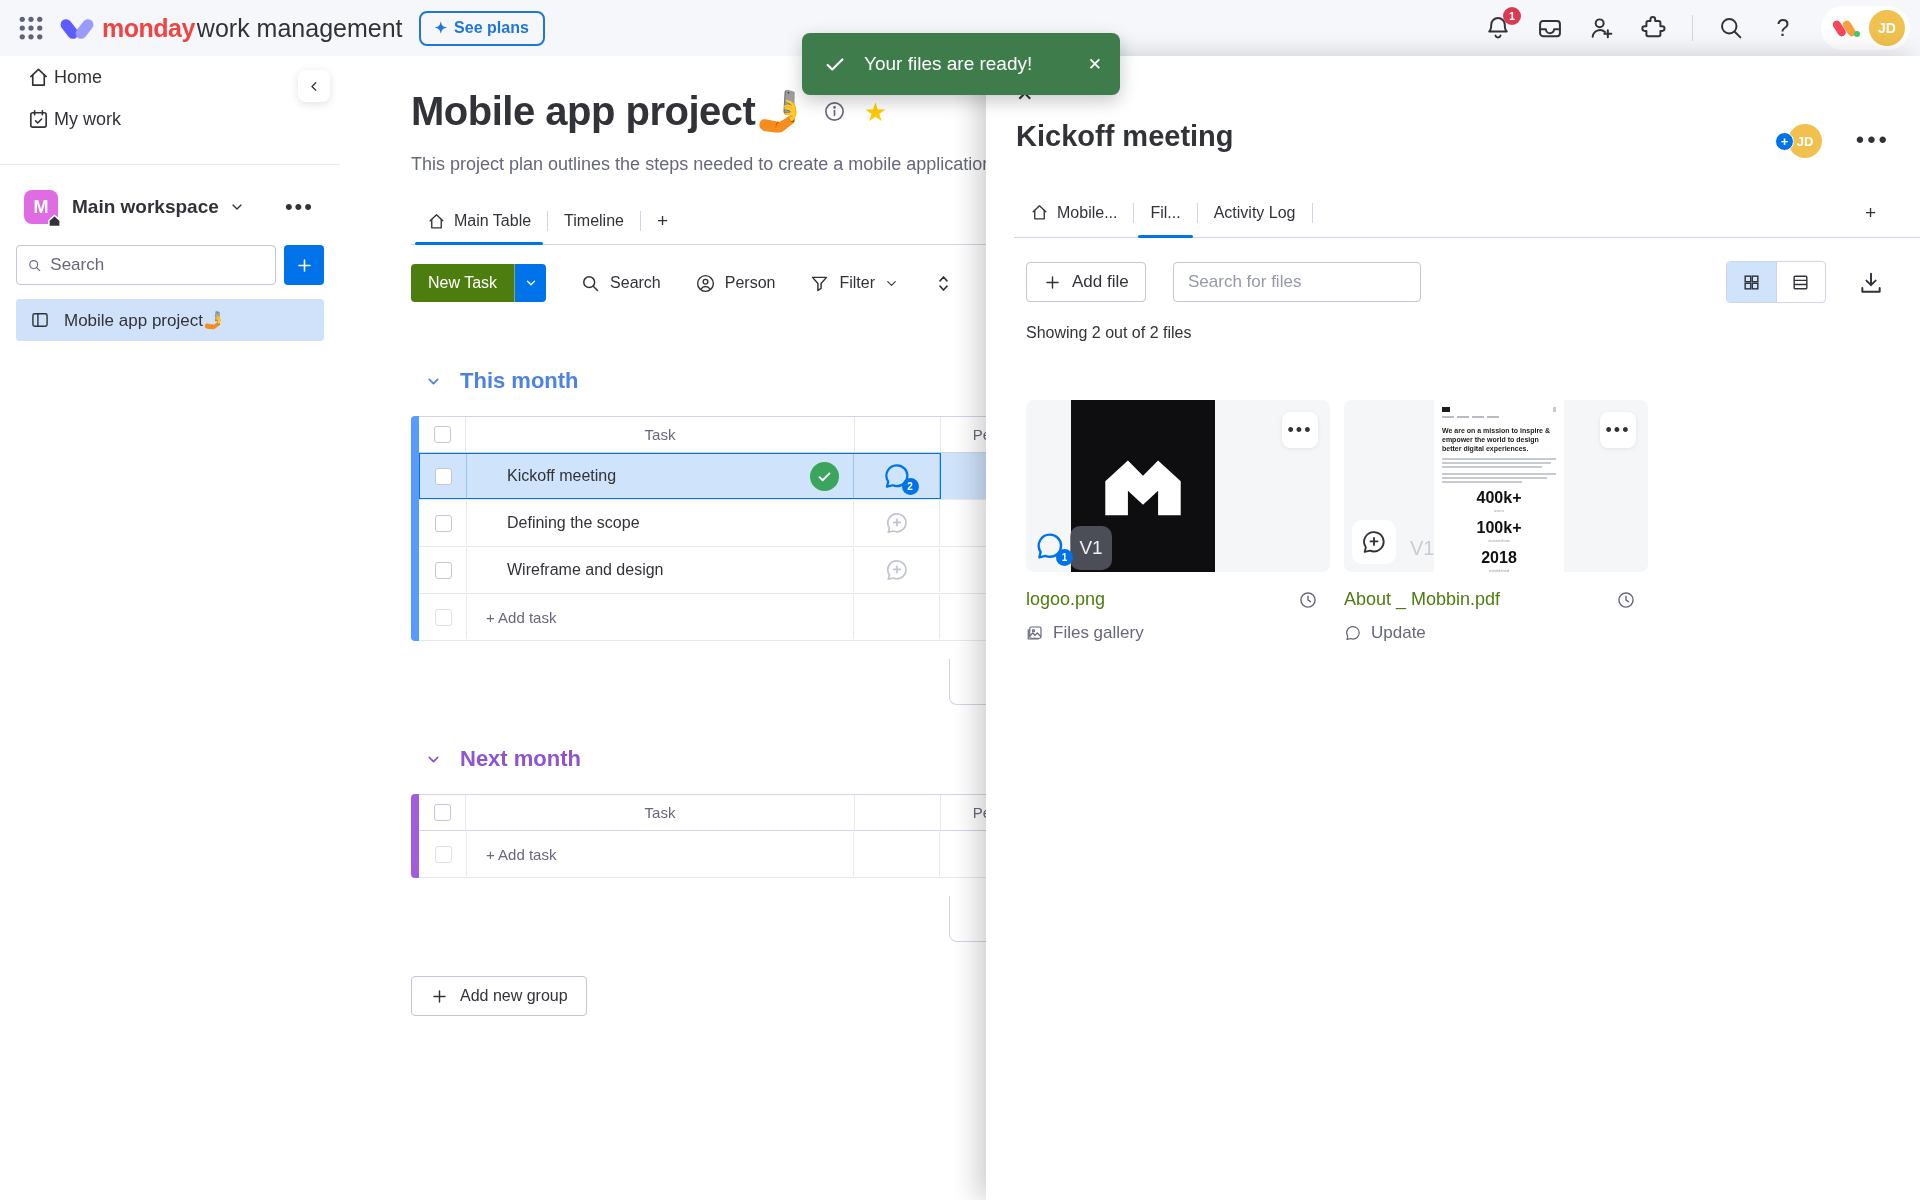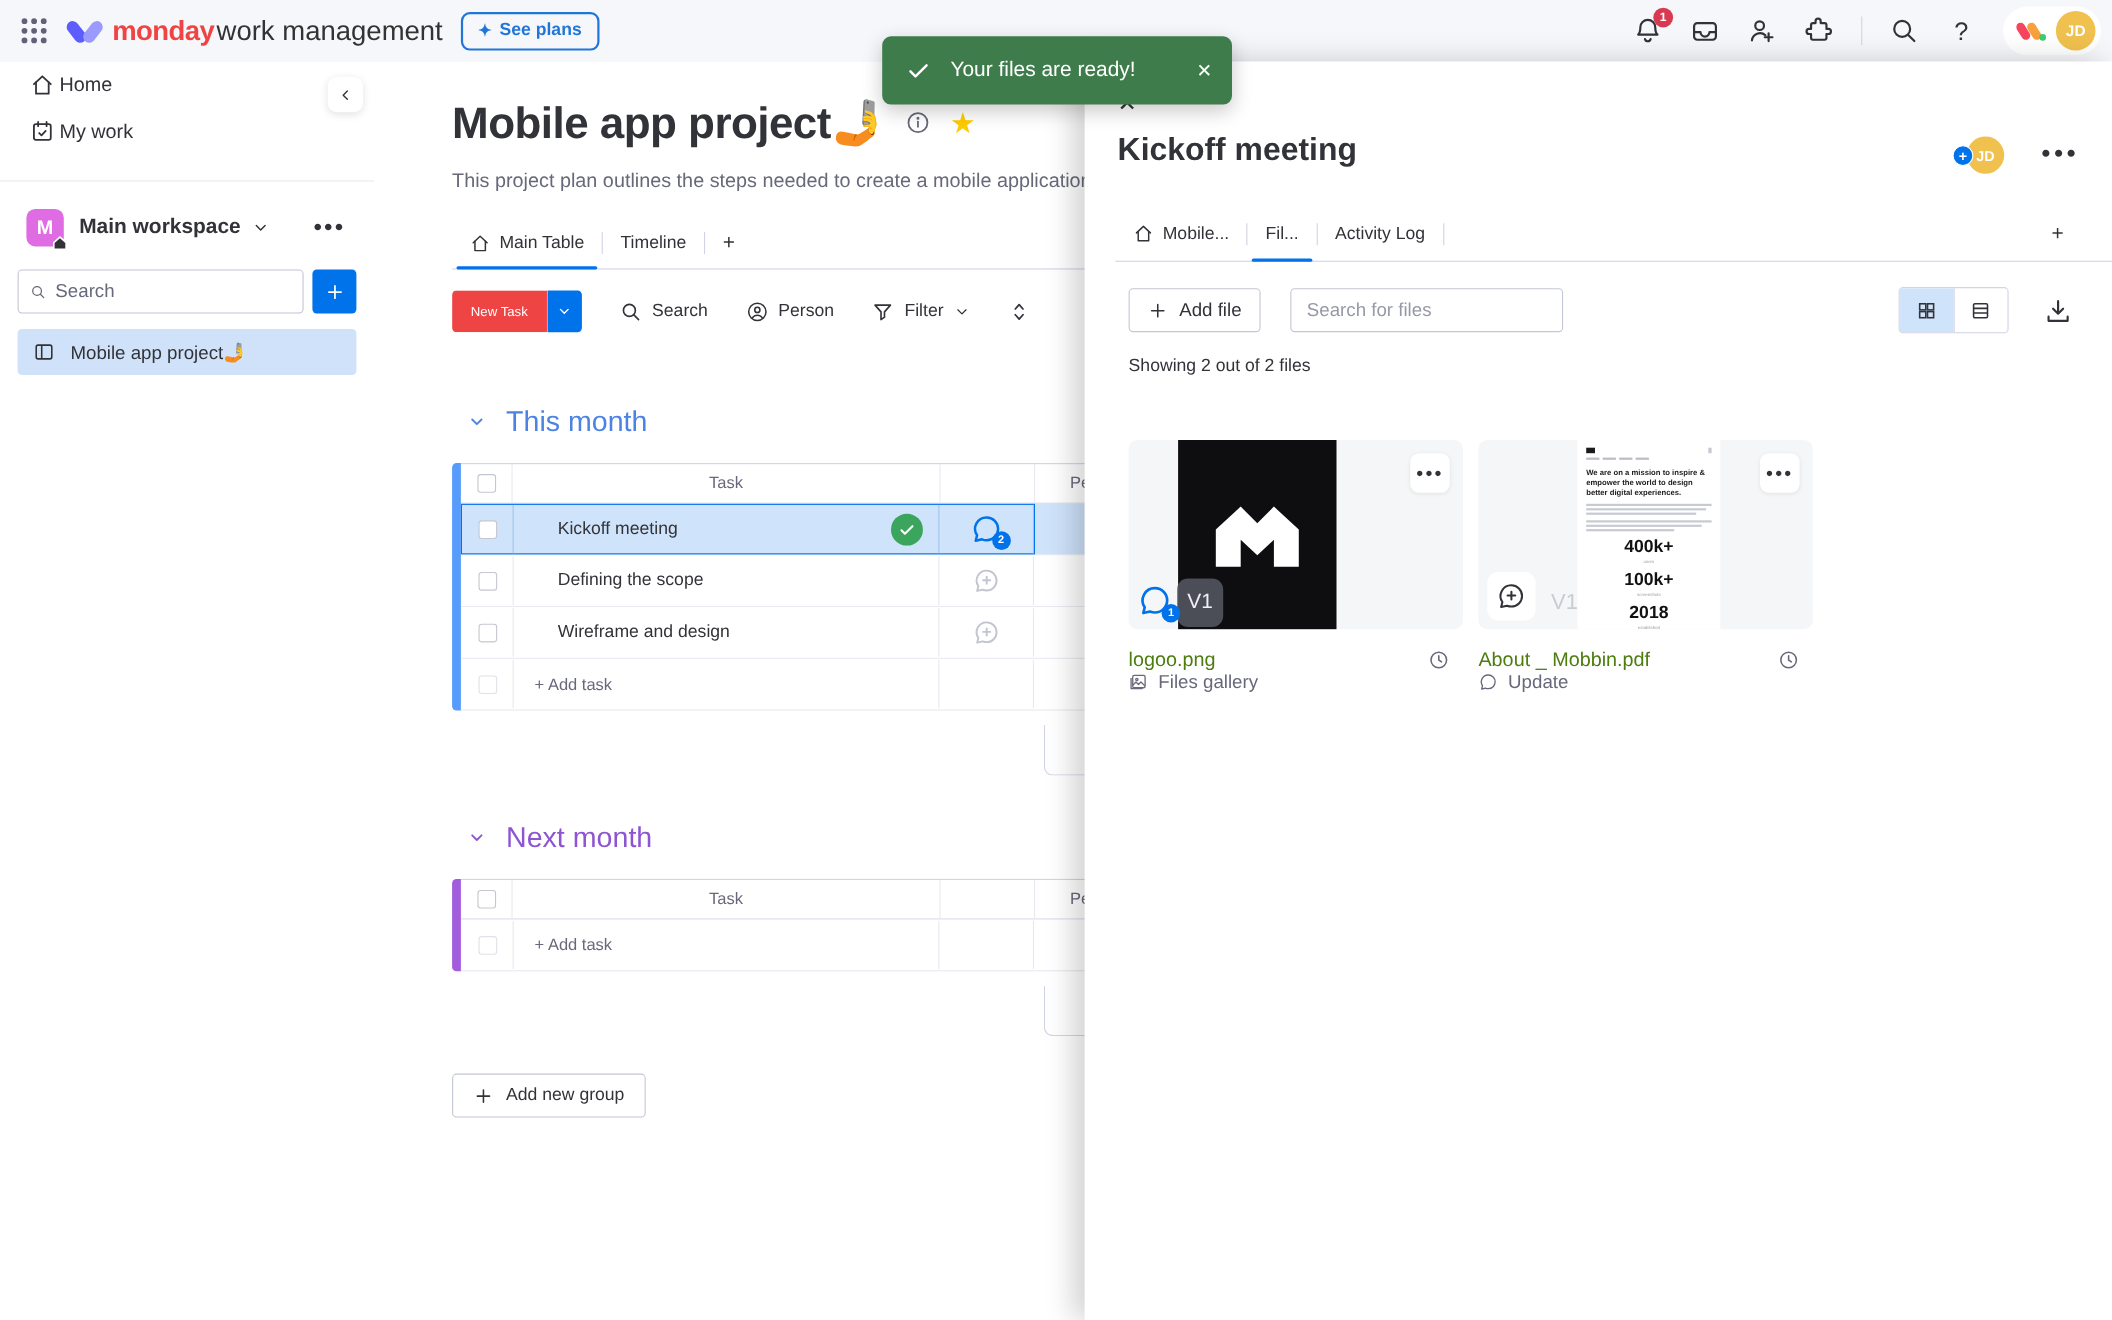--- a/index.html
+++ b/index.html
@@ -57,30 +57,30 @@
   .star-icon { font-size:26px; color:#ffcb00; cursor:pointer; line-height:1; }
   .subtitle { position:absolute; top:98px; left:71px; font-size:18px; color:#676879; white-space:nowrap; }
   .tabs { position:absolute; top:142px; left:71px; right:0; height:47px; border-bottom:1px solid #d0d4e4; display:flex; align-items:center; }
   .tab { display:flex; align-items:center; gap:8px; font-size:16px; color:#323338; padding:0 16px; height:100%; position:relative; cursor:pointer; }
   .tab.active::after { content:""; position:absolute; left:4px; right:4px; bottom:-1px; height:3px; background:#0073ea; border-radius:2px; }
   .tab svg { width:19px; height:19px; }
   .tab-divider { width:1px; height:20px; background:#d0d4e4; }
   .tab-plus { padding:0 16px; font-size:19px; color:#323338; cursor:pointer; }
   .toolbar { position:absolute; top:208px; left:71px; display:flex; align-items:center; gap:34px; height:38px; }
   .new-task { display:flex; height:38px; cursor:pointer; }
-  .new-task-main { background:#ef4444; color:#fff; font-size:12px; display:flex; align-items:center; padding:0 17px; border-radius:4px 0 0 4px; border-right:1px solid rgba(255,255,255,.35); }
+  .new-task-main { background:#4d7c0f; color:#fff; font-size:16px; display:flex; align-items:center; padding:0 17px; border-radius:4px 0 0 4px; border-right:1px solid rgba(255,255,255,.35); }
   .new-task-arrow { background:#0073ea; color:#fff; width:31px; display:flex; align-items:center; justify-content:center; border-radius:0 4px 4px 0; }
   .new-task-arrow svg { width:14px; height:14px; }
   .tool-btn { display:flex; align-items:center; gap:9px; font-size:16px; color:#323338; cursor:pointer; }
   .tool-btn svg { width:21px; height:21px; }
 
   .group { position:absolute; left:71px; }
   .group-title-row { display:flex; align-items:center; gap:18px; padding-left:14px; cursor:pointer; }
   .group-chevron { width:17px; height:17px; }
-  .group-title { font-size:26px; font-weight:400; }
+  .group-title { font-size:22px; font-weight:700; }
   .g-blue .group-title, .g-blue .group-chevron { color:#4c83e3; }
   .g-purple .group-title, .g-purple .group-chevron { color:#8e54d1; }
 
   .tbl { position:relative; margin-top:22px; width:642px; }
   .tbl-bar { position:absolute; left:0; top:0; bottom:0; width:8px; border-radius:4px 0 0 4px; }
   .g-blue .tbl-bar { background:#579bfc; }
   .g-purple .tbl-bar { background:#a25ddc; }
   .tbl-head { margin-left:8px; height:37px; display:flex; background:#fff; border-top:1px solid #d0d4e4; border-bottom:1px solid #d0d4e4; }
   .hcell { border-right:1px solid #e6e9ef; display:flex; align-items:center; justify-content:center; font-size:15px; color:#676879; }
   .hc-check { width:47px; }
@@ -154,21 +154,21 @@
   .pdf-navlines i { display:block; width:12px; height:2px; background:#b9bcc4; }
   .pdf-heading { margin-top:8px; font-size:7px; line-height:9px; font-weight:700; color:#1b1b1b; }
   .pdf-par { margin-top:5px; }
   .pdf-par i { display:block; height:2px; background:#c7cad1; margin-bottom:2px; }
   .pdf-stat { text-align:center; }
   .pdf-stat .v { font-size:16px; font-weight:700; color:#111; margin-top:6px; }
   .pdf-stat .l { font-size:4px; color:#9a9da6; margin-top:1px; }
   .file-name-row { display:flex; align-items:center; margin-top:17px; }
   .file-name { font-size:18px; color:#4d7c0f; }
   .clock-icon { margin-left:auto; margin-right:12px; width:20px; height:20px; color:#676879; }
-  .file-link-row { display:flex; align-items:center; gap:9px; color:#676879; font-size:17px; cursor:pointer; }
+  .file-link-row { display:flex; align-items:center; gap:9px; margin-top:13px; color:#676879; font-size:17px; cursor:pointer; }
   .file-link-row svg { width:18px; height:18px; }
 </style>
 </head>
 <body>
 
 <div class="topbar">
   <div class="waffle">
     <svg viewBox="0 0 24 24" fill="#5f6278">
         <circle cx="5" cy="5" r="2.1"></circle>
         <circle cx="12" cy="5" r="2.1"></circle>

